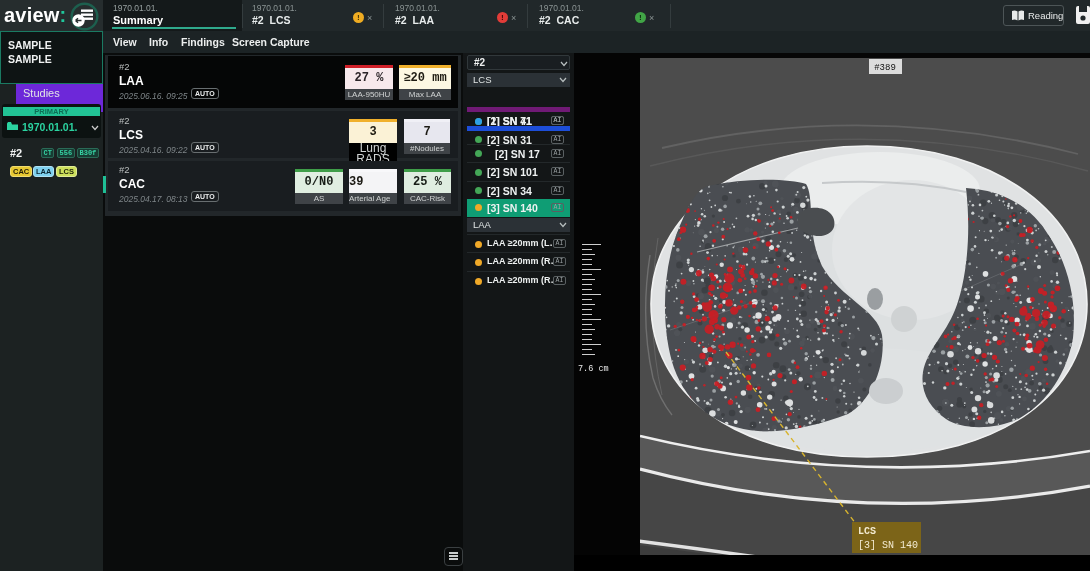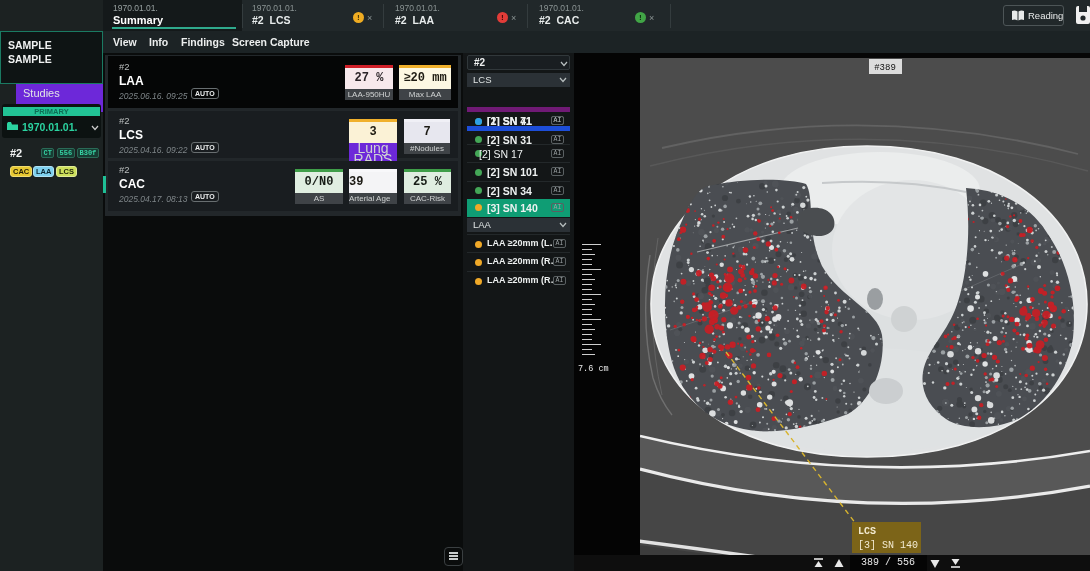--- a/index.html
+++ b/index.html
@@ -1,20 +1,31 @@
 <!DOCTYPE html>
 <html><head><meta charset="utf-8"><style>
 *{margin:0;padding:0;box-sizing:border-box}
 html,body{width:1090px;height:571px;overflow:hidden;background:#15191a;font-family:"Liberation Sans",sans-serif;-webkit-font-smoothing:antialiased}
 .abs{position:absolute}
 .mono{font-family:"Liberation Mono",monospace}
 </style></head>
 <body>
 
 <div class="abs" style="left:0;top:0;width:103px;height:571px;background:#1c2222">
+  <div class="abs" style="left:0;top:0;width:103px;height:31px;background:#262d2e">
+    <span class="abs" style="left:4px;top:4px;font-size:20px;font-weight:bold;color:#fff;letter-spacing:0.2px">aview<span style="color:#1fc79c">:</span></span>
+    <svg class="abs" style="left:70px;top:2px" width="29" height="29" viewBox="0 0 29 29">
+        <circle cx="14.5" cy="14.5" r="12.8" fill="none" stroke="#1d5f4e" stroke-width="2.4"></circle>
+        <rect x="11" y="7.5" width="12" height="2.4" fill="#fff"></rect>
+        <rect x="11" y="11.5" width="12" height="2.4" fill="#fff"></rect>
+        <rect x="11" y="15.5" width="12" height="2.4" fill="#fff"></rect>
+        <circle cx="8.5" cy="18.5" r="6.2" fill="#fff"></circle>
+        <path d="M5.5,18.5 L11.5,18.5 M5.5,18.5 L8,16.2 M5.5,18.5 L8,20.8" stroke="#2a3132" stroke-width="1.5" fill="none"></path>
+      </svg>
+  </div>
   <div class="abs" style="left:0;top:31px;width:103px;height:53px;background:#0e1414;border:1px solid #1a7a62">
     <div class="abs" style="left:7px;top:7px;font-size:10.5px;font-weight:bold;color:#f0f2f2">SAMPLE</div>
     <div class="abs" style="left:7px;top:21px;font-size:10.5px;font-weight:bold;color:#f0f2f2">SAMPLE</div>
   </div>
   <div class="abs" style="left:16px;top:84px;width:103px;height:28px;background:#6d28d9">
     <span class="abs" style="left:7px;top:3px;font-size:11px;color:#e2e6e6">Studies</span>
     <span class="abs" style="left:88px;top:-1px;font-size:11px;color:#b8bcbc;letter-spacing:1px">…</span>
   </div>
   <div class="abs" style="left:2px;top:104px;width:99px;height:34px;background:#0c1211;border-radius:3px">
     <div class="abs" style="left:1px;top:3px;width:97px;height:9px;background:#22c395;color:#0d6e55;font-size:7.5px;font-weight:bold;text-align:center;line-height:9px">PRIMARY</div>
@@ -96,21 +107,21 @@
       </div>
     </div>
 
     <div class="abs" style="left:3px;top:56px;width:350px;height:47px;background:#191d20">
       <div class="abs" style="left:11px;top:4px;font-size:9.5px;color:#b9bdbd">#2</div>
       <div class="abs" style="left:11px;top:17px;font-size:12px;font-weight:bold;color:#fff">LCS</div>
       <div class="abs" style="left:11px;top:34px;font-size:8.5px;font-style:italic;color:#7e8588">2025.04.16. 09:22</div>
       <div class="abs" style="left:83px;top:31px;border:1px solid #686e70;border-radius:3px;color:#ebeded;font-size:7px;font-weight:bold;padding:1px 3px">AUTO</div>
       <div class="abs" style="left:241px;top:8px;width:48px;text-align:center">
         <div class="mono" style="height:24px;background:#fbf2d6;border-top:3px solid #f0b02c;color:#1f1c13;font-size:12px;font-weight:bold;line-height:21px">3</div>
-        <div style="height:29px;background:#6d28d9;color:#d0d3d3;font-size:14px;line-height:11px">Lung RADS</div>
+        <div style="height:29px;background:#000000;color:#d0d3d3;font-size:12px;line-height:11px">Lung RADS</div>
       </div>
       <div class="abs" style="left:296px;top:8px;width:46px;text-align:center">
         <div class="mono" style="height:24px;background:#e7e7ef;border-top:3px solid #f0f0f6;color:#1c1a14;font-size:12px;font-weight:bold;line-height:21px">7</div>
         <div style="height:11px;background:#3f4347;color:#d0d3d3;font-size:8px;line-height:11px">#Nodules</div>
       </div>
     </div>
 
     <div class="abs" style="left:3px;top:106px;width:350px;height:50px;background:#191d20">
       <div class="abs" style="left:11px;top:3px;font-size:9.5px;color:#b9bdbd">#2</div>
       <div class="abs" style="left:11px;top:16px;font-size:12px;font-weight:bold;color:#fff">CAC</div>
@@ -163,21 +174,21 @@
       <span class="abs" style="left:20px;top:3px;font-size:10.5px;font-weight:bold;color:#eef1f1">[1] SN 41</span>
       <span class="abs mono" style="left:84px;top:4px;font-size:6.5px;color:#9aa0a2;border:1px solid #5a6062;border-radius:2px;padding:0 1.5px">AI</span>
     </div>
     <div class="abs" style="left:4px;top:72.6px;width:103px;height:18px;border-top:5px solid #1d4ed8;">
       <span class="abs" style="left:8px;top:5.5px;width:7px;height:7px;border-radius:50%;background:#44a757"></span>
       <span class="abs" style="left:20px;top:3px;font-size:10.5px;font-weight:bold;color:#eef1f1">[2] SN 31</span>
       <span class="abs mono" style="left:84px;top:4px;font-size:6.5px;color:#9aa0a2;border:1px solid #5a6062;border-radius:2px;padding:0 1.5px">AI</span>
     </div>
     <div class="abs" style="left:4px;top:90.89999999999999px;width:103px;height:18px;border-top:1px solid #23282a;">
       <span class="abs" style="left:8px;top:5.5px;width:7px;height:7px;border-radius:50%;background:#44a757"></span>
-      <span class="abs" style="left:12px;top:3px;font-size:10.5px;font-weight:normal;color:#eef1f1">[2] SN 17</span>
+      <span class="abs" style="left:28px;top:3px;font-size:10.5px;font-weight:bold;color:#eef1f1">[2] SN 17</span>
       <span class="abs mono" style="left:84px;top:4px;font-size:6.5px;color:#9aa0a2;border:1px solid #5a6062;border-radius:2px;padding:0 1.5px">AI</span>
     </div>
     <div class="abs" style="left:4px;top:109.19999999999999px;width:103px;height:18px;border-top:1px solid #23282a;">
       <span class="abs" style="left:8px;top:5.5px;width:7px;height:7px;border-radius:50%;background:#44a757"></span>
       <span class="abs" style="left:20px;top:3px;font-size:10.5px;font-weight:bold;color:#eef1f1">[2] SN 101</span>
       <span class="abs mono" style="left:84px;top:4px;font-size:6.5px;color:#9aa0a2;border:1px solid #5a6062;border-radius:2px;padding:0 1.5px">AI</span>
     </div>
     <div class="abs" style="left:4px;top:127.49999999999999px;width:103px;height:18px;border-top:1px solid #23282a;">
       <span class="abs" style="left:8px;top:5.5px;width:7px;height:7px;border-radius:50%;background:#44a757"></span>
       <span class="abs" style="left:20px;top:3px;font-size:10.5px;font-weight:bold;color:#eef1f1">[2] SN 34</span>
@@ -2244,31 +2255,13 @@
         <ellipse cx="886" cy="391" rx="17" ry="13" fill="#cbced0"></ellipse>
         <path d="M726,352 L856,524" stroke="#d8b42e" stroke-width="1.4" stroke-dasharray="5 4" fill="none"></path>
         <rect x="852" y="522" width="69" height="31" fill="#7c6418"></rect>
         <text x="858" y="534" font-family="Liberation Mono, monospace" font-size="10" font-weight="bold" fill="#f3ebd2">LCS</text>
         <text x="858" y="548" font-family="Liberation Mono, monospace" font-size="10" fill="#f3ebd2">[3] SN 140</text>
         <rect x="869" y="59" width="33" height="15" fill="#dcdcdc"></rect>
         <text x="885" y="70" font-family="Liberation Mono, monospace" font-size="9" fill="#111" text-anchor="middle">#389</text>
       </svg>
   </div>
 
-  <div class="abs" style="left:0;top:502px;width:516px;height:16px;background:#0e0e0e">
-    <svg class="abs" style="left:239px;top:3px" width="11" height="10" viewBox="0 0 11 10">
-        <path d="M1,1 L10,1" stroke="#e8e8e8" stroke-width="1.6"></path>
-        <path d="M5.5,3 L9.5,9 L1.5,9 Z" fill="#e8e8e8"></path>
-      </svg>
-    <svg class="abs" style="left:260px;top:4px" width="10" height="9" viewBox="0 0 10 9">
-        <path d="M5,0 L9.5,8 L0.5,8 Z" fill="#e8e8e8"></path>
-      </svg>
-    <div class="abs" style="left:276px;top:0;width:77px;height:16px;background:#050505"></div>
-    <span class="abs mono" style="left:287px;top:2px;font-size:10px;color:#e8e8e8">389 / 556</span>
-    <svg class="abs" style="left:356px;top:4px" width="10" height="9" viewBox="0 0 10 9">
-        <path d="M5,9 L9.5,1 L0.5,1 Z" fill="#e8e8e8"></path>
-      </svg>
-    <svg class="abs" style="left:376px;top:3px" width="11" height="10" viewBox="0 0 11 10">
-        <path d="M5.5,7 L9.5,1 L1.5,1 Z" fill="#e8e8e8"></path>
-        <path d="M1,9 L10,9" stroke="#e8e8e8" stroke-width="1.6"></path>
-      </svg>
-  </div>
 </div>
 
 </body></html>

